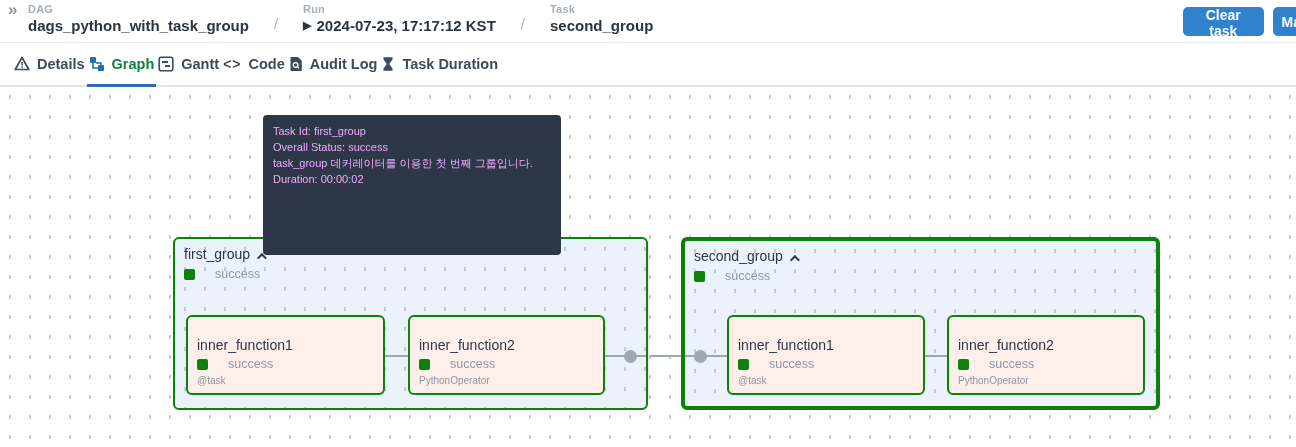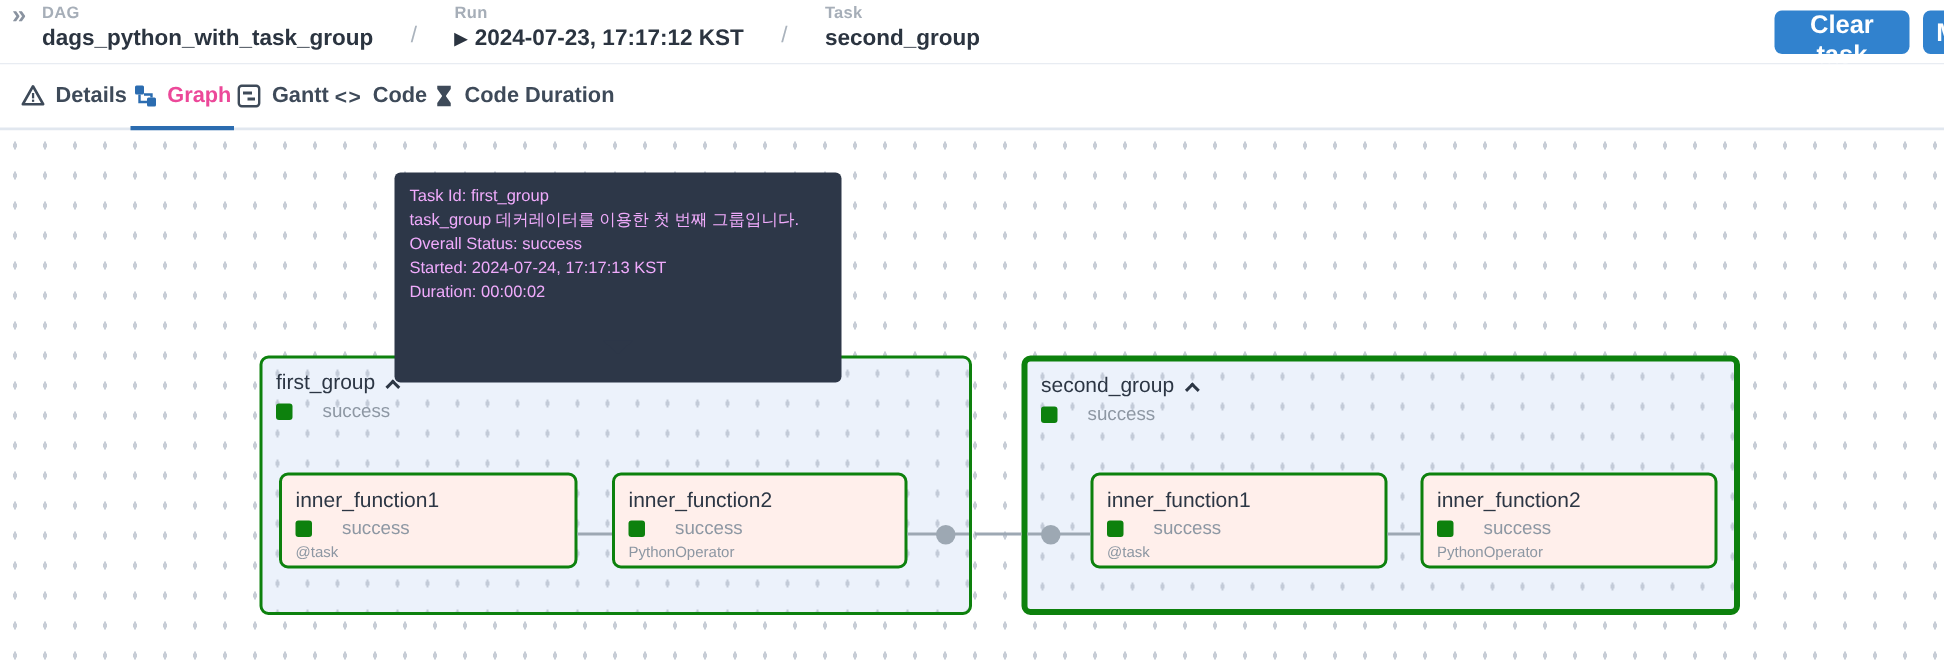--- a/index.html
+++ b/index.html
@@ -9,27 +9,27 @@
   
   .header { position:relative; height:43px; border-bottom:1px solid #e8ecf2; background:#fff; }
   .sidebar-toggle { position:absolute; left:8px; top:0px; font-size:17px; font-weight:bold; color:#8a93a0; cursor:pointer; }
   .breadcrumbs { position:absolute; left:28px; top:3px; display:flex; gap:25px; align-items:flex-start; }
   .crumb { display:flex; flex-direction:column; }
   .crumb-label { font-size:11px; font-weight:bold; color:#a6aeb8; letter-spacing:.2px; }
   .crumb-value { font-size:15px; font-weight:bold; color:#2b3440; margin-top:2px; display:flex; align-items:center; gap:5px;text-align:center; }
   .crumb-sep { font-size:15px; color:#aab3bd; align-self:flex-end; padding-bottom:2px; }
   .play-glyph { font-size:11px; color:#2b3440; }
   .header-buttons { position:absolute; top:7px; left:1183px; display:flex; gap:9px; }
-  .btn-blue { background:#3182ce; color:#fff; font-weight:bold; font-size:17px; border:none; border-radius:5px; height:29px; padding:0 14px; cursor:pointer; font-family:"Liberation Sans", sans-serif; }
+  .btn-blue { background:#3182ce; color:#fff; font-weight:bold; font-size:14px; border:none; border-radius:5px; height:29px; padding:0 14px; cursor:pointer; font-family:"Liberation Sans", sans-serif; }
   .btn-clipped { width:90px; text-align:left; padding:0 0 0 9px; }
 
   
   .tabbar { position:relative; height:44px; display:flex; align-items:stretch; padding-left:12px; border-bottom:2px solid #e1e7ef; background:#fff; }
   .tab { display:flex; align-items:center; gap:7px; font-size:14.5px; font-weight:bold; color:#3e4a59; cursor:pointer; border-bottom:3px solid transparent; margin-bottom:-2px; padding:0 2px; }
-  .tab.active { color:#ec4899; border-bottom-color:#2b6cb0; }
+  .tab.active { color:#15803d; border-bottom-color:#2b6cb0; }
   .tab svg { display:block; }
   .code-glyph { font-size:14px; font-weight:bold; color:#3e4a59; letter-spacing:1px; }
 
   
   .canvas { position:relative; width:1296px; height:360px; overflow:hidden; background:#fff;
     background-image:radial-gradient(1.3px 2.6px at 10px 10px, #c7cdd6 98%, transparent 100%);
     background-size:20px 20px; }
 
   
   .tooltip { position:absolute; left:263px; top:28px; width:298px; height:140px; background:#2d3748; color:#f0abfc; border-radius:4px; padding:8px 10px; font-size:11px; line-height:16px; z-index:10; }
@@ -43,21 +43,21 @@
   .group.second { left:681px; width:479px; border-width:4px; }
   .group-header { padding:7px 0 0 9px; }
   .group-title-row { display:flex; align-items:center; gap:7px; }
   .group-title { font-size:14px; color:#2c3644; }
   .caret-up { width:7px; height:7px; border-top:2px solid #2c3644; border-right:2px solid #2c3644; transform:rotate(-45deg) translateY(2px); margin-top:4px; cursor:pointer; }
   .status-row { display:flex; align-items:center; gap:20px; margin-top:5px; }
   .status-square { width:11px; height:11px; background:#0d810d; border-radius:2px; flex:0 0 auto; }
   .status-text { font-size:12.5px; color:#8d97a3; }
 
   
-  .task-card { position:absolute; height:64px; background:#ffefeb; border:2px solid #0d810d; border-radius:6px; padding:8px 9px; cursor:pointer; }
+  .task-card { position:absolute; height:80px; background:#ffefeb; border:2px solid #0d810d; border-radius:6px; padding:20px 9px; cursor:pointer; }
   .task-title { font-size:14px; color:#2c3644; }
   .task-card .status-row { margin-top:4px; }
   .operator { font-size:10px; color:#8d97a3; margin-top:4px; }
   .g1 .task-card.t1 { left:11px;  top:76px; width:199px; }
   .g1 .task-card.t2 { left:233px; top:76px; width:197px; }
   .g2 .task-card.t1 { left:42px;  top:74px; width:198px; }
   .g2 .task-card.t2 { left:262px; top:74px; width:198px; }
 
   
   .edge { position:absolute; height:2px; background:#9da8b3; top:268px; z-index:2; }
@@ -126,33 +126,40 @@
           <rect x="7" y="9" width="5" height="2" fill="#3e4a59"></rect>
         </svg>
       <span>Gantt</span>
     </div>
     <div class="tab">
       <span class="code-glyph">&lt;&gt;</span>
       <span>Code</span>
     </div>
     <div class="tab">
       <svg width="14" height="16" viewBox="0 0 14 16">
+          <path d="M1.5 1 H9 L12.8 4.8 V15 H1.5 Z" fill="#3e4a59"></path>
+          <circle cx="6.6" cy="9" r="2.3" fill="none" stroke="#fff" stroke-width="1.3"></circle>
+          <path d="M8.2 10.6 L10 12.4" stroke="#fff" stroke-width="1.3"></path>
+        </svg>
+      <span>Audit Log</span>
+    </div>
+    <div class="tab">
+      <svg width="14" height="16" viewBox="0 0 14 16">
           <path d="M2.5 1.2 H11.5 V3.4 L8.2 8 L11.5 12.6 V14.8 H2.5 V12.6 L5.8 8 L2.5 3.4 Z" fill="#3e4a59"></path>
         </svg>
-      <span>Code Duration</span>
+      <span>Task Duration</span>
     </div>
   </div>
 
   <div class="canvas">
 
     <div class="tooltip">
       <div>Task Id: first_group</div>
+      <div>Overall Status: success</div>
       <div>task_group 데커레이터를 이용한 첫 번째 그룹입니다.</div>
-      <div>Overall Status: success</div>
-      <div>Started: 2024-07-24, 17:17:13 KST</div>
       <div>Duration: 00:00:02</div>
       <div class="tooltip-arrow"></div>
     </div>
 
     <div class="group first g1">
       <div class="group-header">
         <div class="group-title-row">
           <span class="group-title">first_group</span>
           <span class="caret-up"></span>
         </div>

